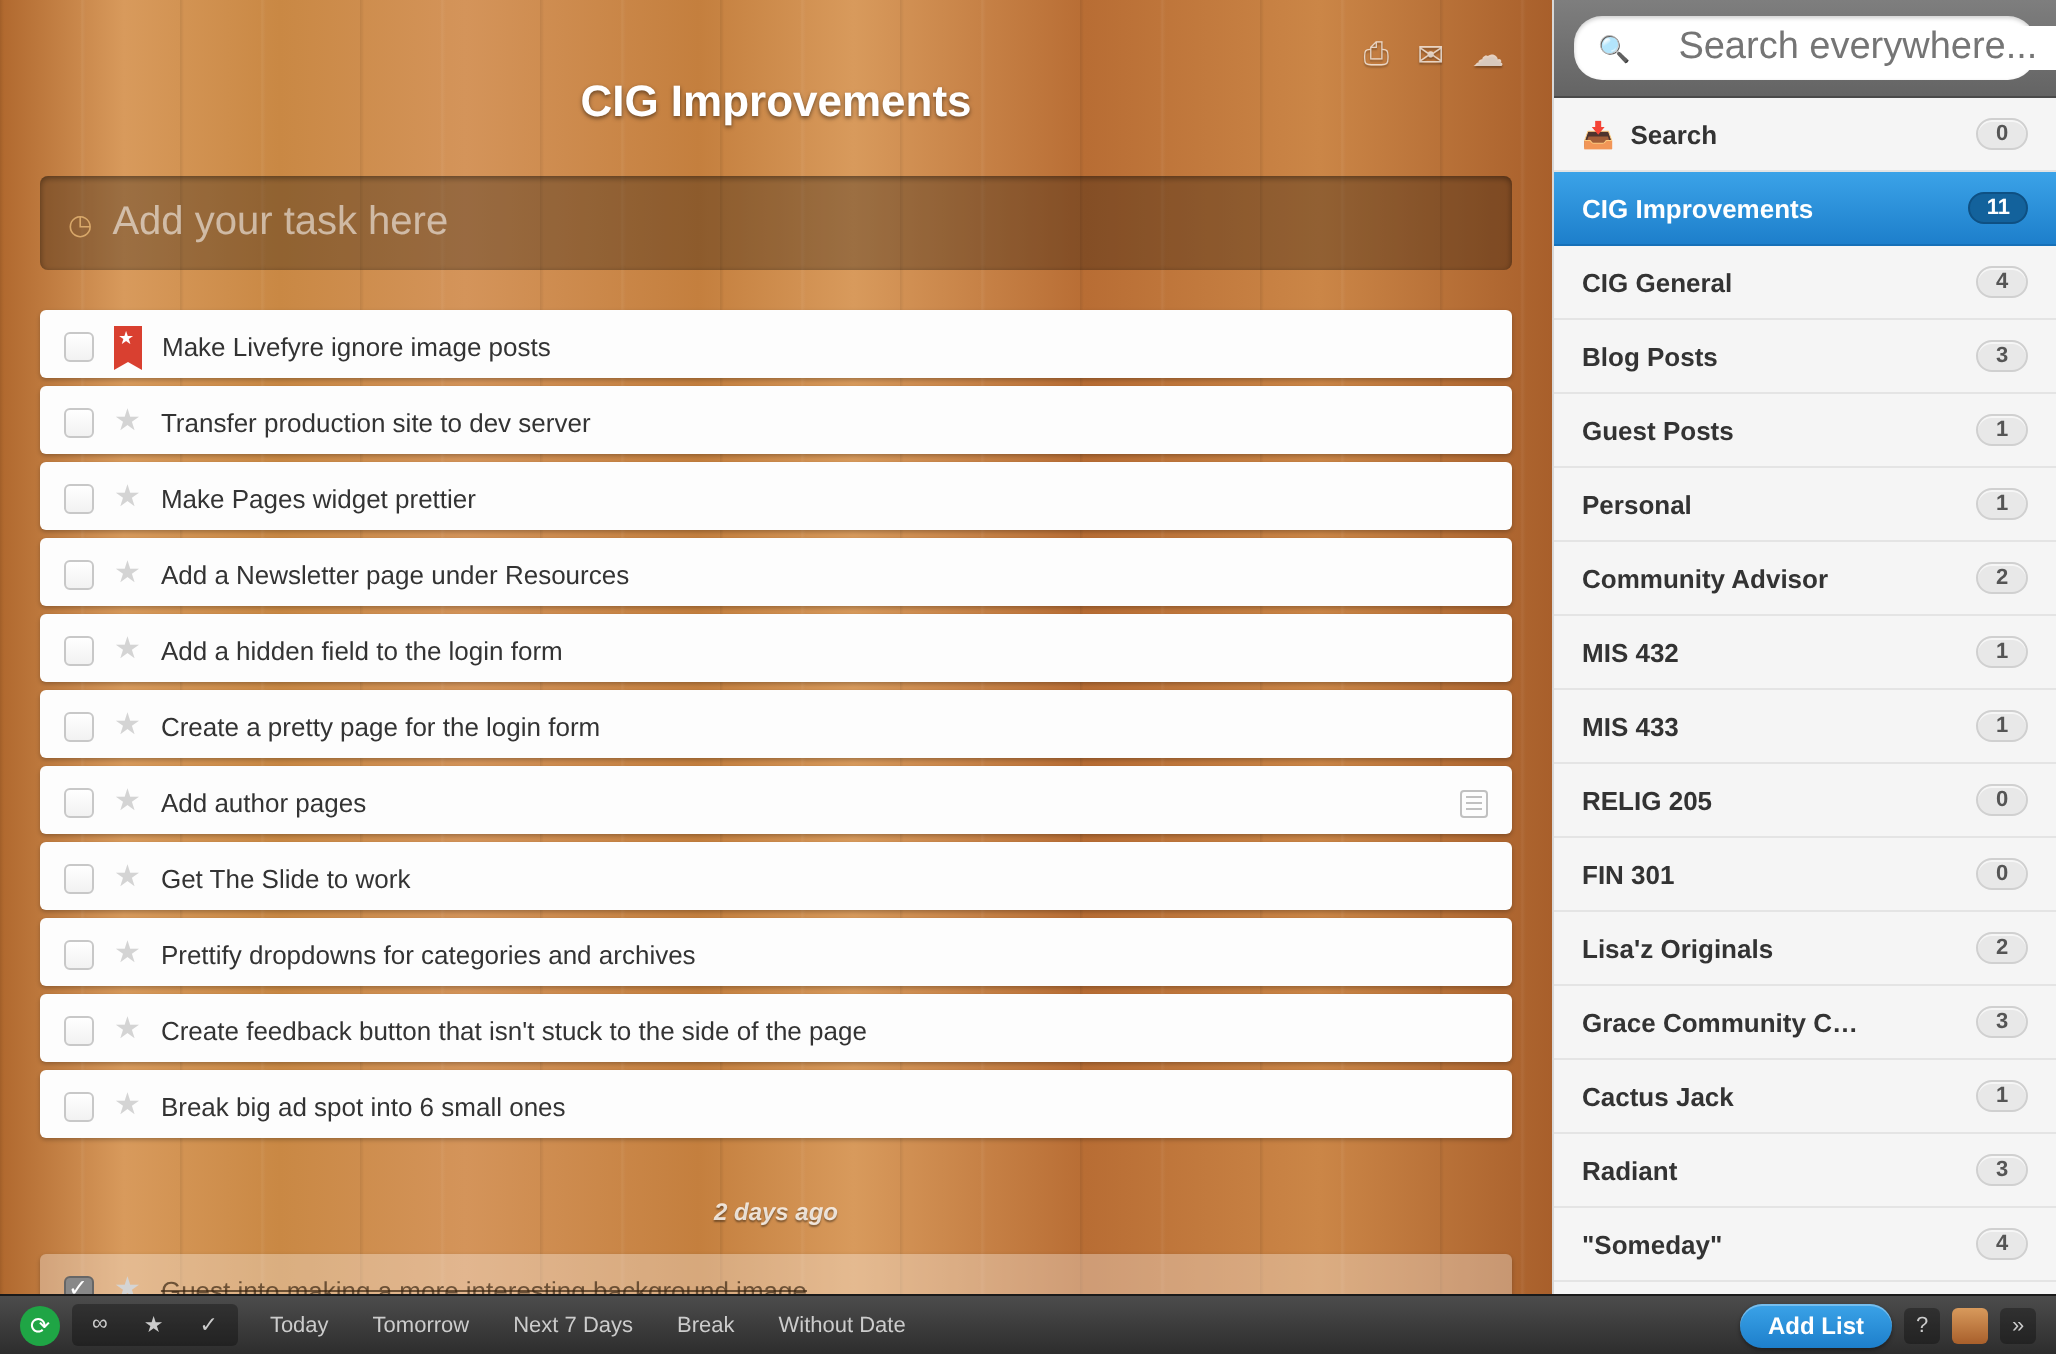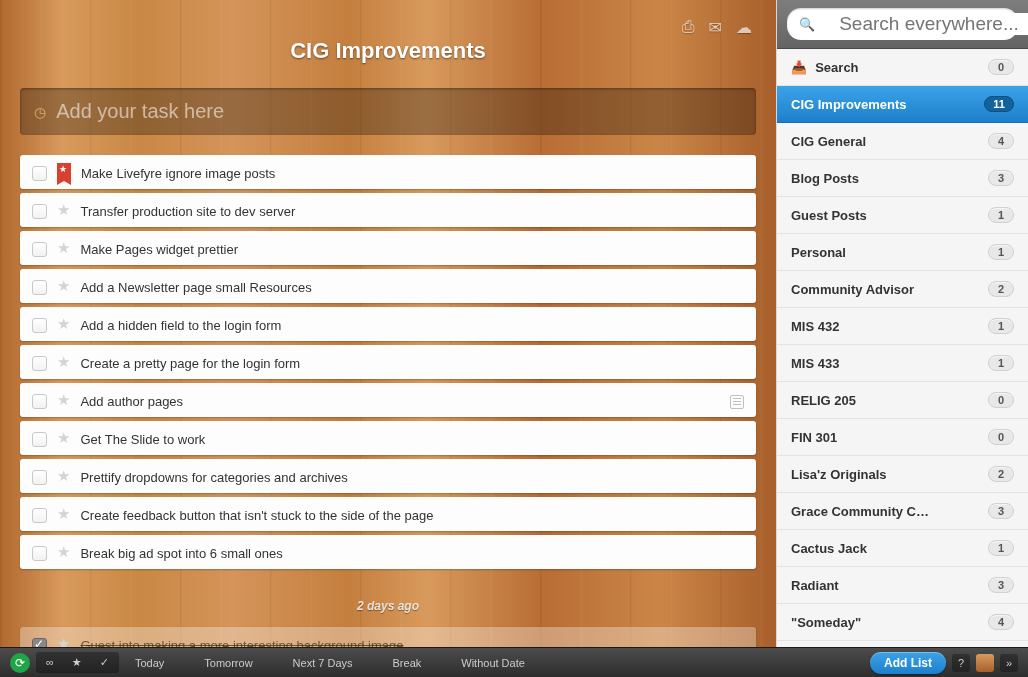--- a/index.html
+++ b/index.html
@@ -123,21 +123,21 @@
   border-top: 1px solid #1a1a1a; display: flex; align-items: center;
   padding: 0 10px; gap: 6px; font-size: 11px; color: #ccc;
 }
 .bb-btn {
   padding: 3px 8px; border-radius: 3px; cursor: pointer;
   background: rgba(0,0,0,0.15);
 }
 .bb-btn.round { width: 20px; height: 20px; border-radius: 50%; background: #1fa545; display: flex; align-items: center; justify-content: center; color: #fff; font-size: 12px; }
 .bb-icon-group { display: flex; gap: 2px; background: rgba(0,0,0,0.3); border-radius: 3px; padding: 2px; }
 .bb-icon-group span { padding: 2px 8px; cursor: pointer; }
-.bb-filters { display: flex; gap: 20px; }
+.bb-filters { display: flex; gap: 2px; }
 .bb-filters span { padding: 4px 10px; cursor: pointer; border-radius: 3px; }
 .bb-spacer { flex: 1; }
 .bb-add-list {
   background: linear-gradient(#3ba3e8, #1d7fcb); color: #fff;
   padding: 4px 14px; border-radius: 12px; font-weight: bold;
   box-shadow: inset 0 1px 0 rgba(255,255,255,0.3), 0 1px 2px rgba(0,0,0,0.4);
   cursor: pointer; font-size: 12px;
 }
 .bb-square { width: 18px; height: 18px; background: rgba(0,0,0,0.3); border-radius: 3px; display: flex; align-items: center; justify-content: center; cursor: pointer; }
 .bb-square.wood { background: linear-gradient(#d89a5c, #a85f2b); }
@@ -170,21 +170,21 @@
             <span class="task-text">Transfer production site to dev server</span>
           </div>
           <div class="task">
             <div class="task-checkbox"></div>
             <span class="task-star">★</span>
             <span class="task-text">Make Pages widget prettier</span>
           </div>
           <div class="task">
             <div class="task-checkbox"></div>
             <span class="task-star">★</span>
-            <span class="task-text">Add a Newsletter page small Resources</span>
+            <span class="task-text">Add a Newsletter page under Resources</span>
           </div>
           <div class="task">
             <div class="task-checkbox"></div>
             <span class="task-star">★</span>
             <span class="task-text">Add a hidden field to the login form</span>
           </div>
           <div class="task">
             <div class="task-checkbox"></div>
             <span class="task-star">★</span>
             <span class="task-text">Create a pretty page for the login form</span>

